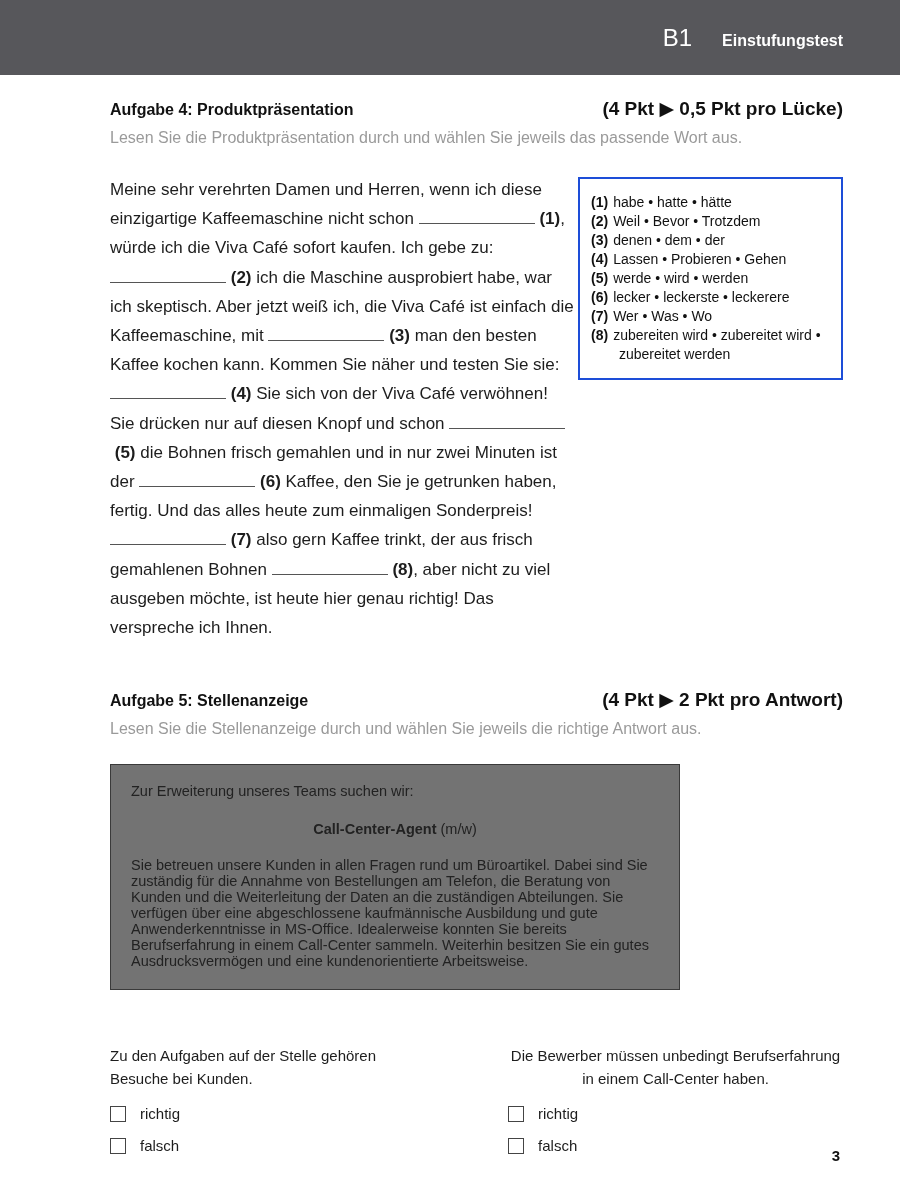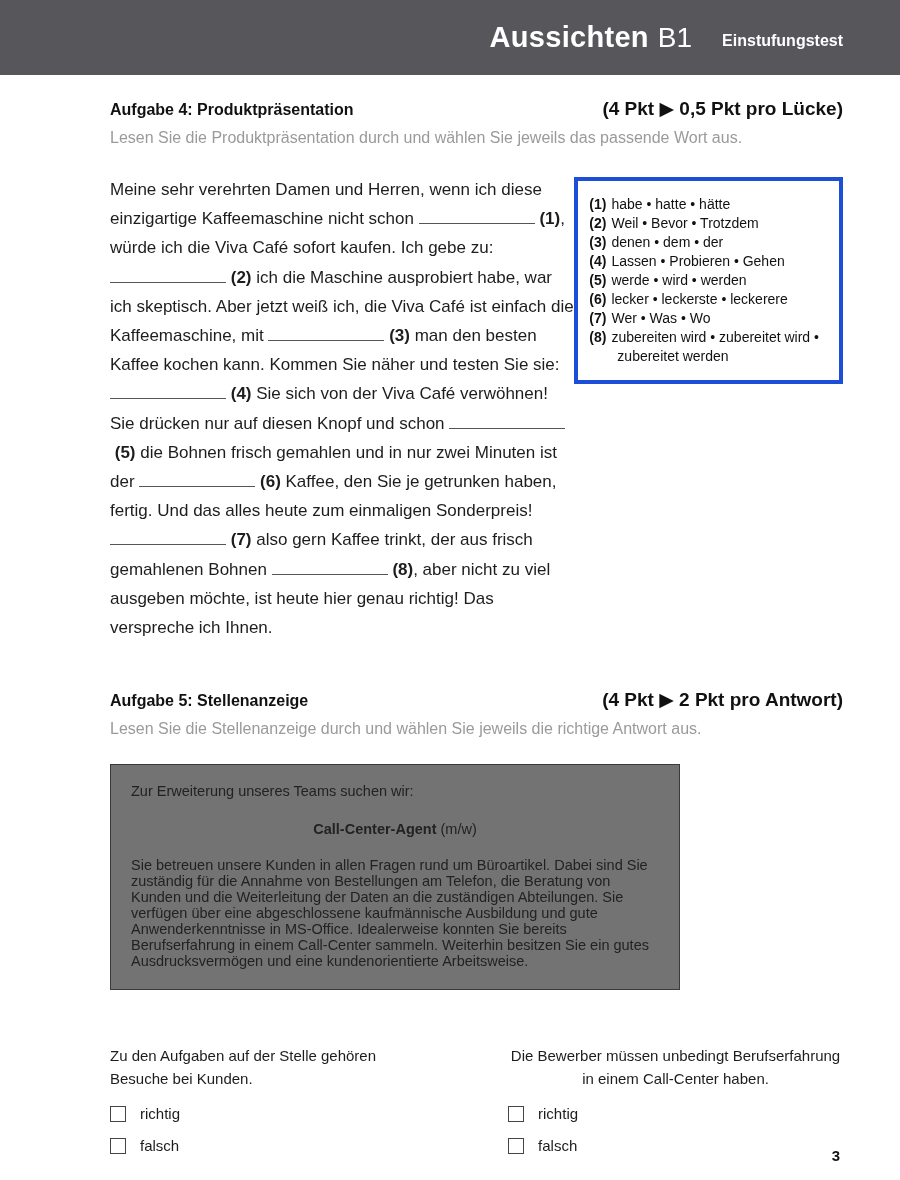--- a/index.html
+++ b/index.html
@@ -11,39 +11,39 @@
   }
   .page { position: relative; width: 900px; height: 1180px; overflow: hidden; background: #fff; }
 
   
   .topbar {
     height: 75px; background: #57575b;
     display: flex; align-items: center; justify-content: flex-end;
     padding-right: 57px; color: #fff;
   }
   .topbar .brand { font-size: 29px; font-weight: bold; letter-spacing: 0.3px; }
-  .topbar .level { font-size: 28px; font-weight: normal; margin-left: 9px; }
+  .topbar .level { font-size: 24px; font-weight: normal; margin-left: 9px; }
   .topbar .subtitle { font-size: 16px; font-weight: bold; margin-left: 30px; position: relative; top: 3px; }
 
   .content { padding: 22px 57px 0 110px; }
 
   .task-head { display: flex; align-items: baseline; justify-content: space-between; }
   h2 { margin: 0; font-size: 16px; font-weight: bold; color: #111; }
   .points { font-size: 19px; font-weight: bold; color: #111; white-space: nowrap; }
   .instruction { margin: 9px 0 0 0; font-size: 16px; color: #9a9a9a; }
 
   
   .task4-body { display: flex; margin-top: 28px; }
   .cloze { width: 465px; margin: 0; font-size: 17px; line-height: 29.2px; color: #1d1d1d; }
   .blank { display: inline-block; width: 116px; height: 12px; border-bottom: 1.3px solid #555; }
   .marker { font-weight: bold; }
 
   .options-box {
     margin-left: auto; width: 240px; align-self: flex-start;
-    border: 4px solid #1d4ed8; background: #fff;
+    border: 2px solid #1d4ed8; background: #fff;
     padding: 14px 10px 14px 11px; margin-top: 2px;
   }
   .opt-row { font-size: 14px; line-height: 19px; color: #111; padding-left: 28px; text-indent: -28px; }
   .opt-num { font-weight: bold; margin-right: 5px; }
 
   
   .task5 { margin-top: 46px; }
   .ad-box {
     margin-top: 26px; width: 528px;
     background: #737373; border: 1px solid #3a3a3a;
@@ -65,21 +65,20 @@
   .check-label { font-size: 15px; color: #1d1d1d; }
 
   .page-number { position: absolute; right: 60px; bottom: 16px; font-size: 15px; font-weight: bold; color: #111; }
 </style>
 </head>
 <body>
 
 <div class="page">
 
   <header class="topbar">
-    <span class="brand">Aussichten</span>
     <span class="level">B1</span>
     <span class="subtitle">Einstufungstest</span>
   </header>
 
   <main class="content">
 
     <section>
       <div class="task-head">
         <h2>Aufgabe 4: Produktpräsentation</h2>
         <span class="points">(4 Pkt ▶ 0,5 Pkt pro Lücke)</span>

